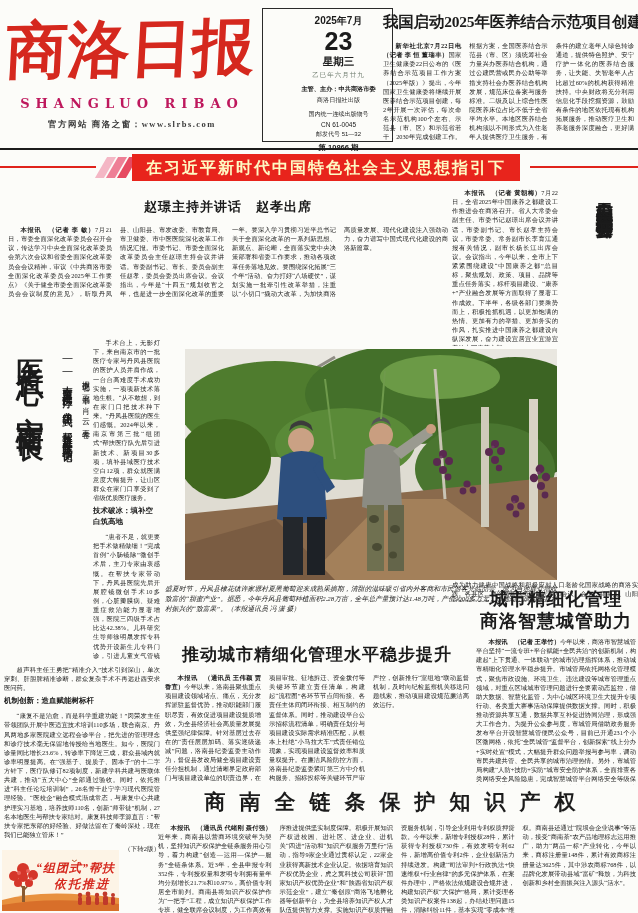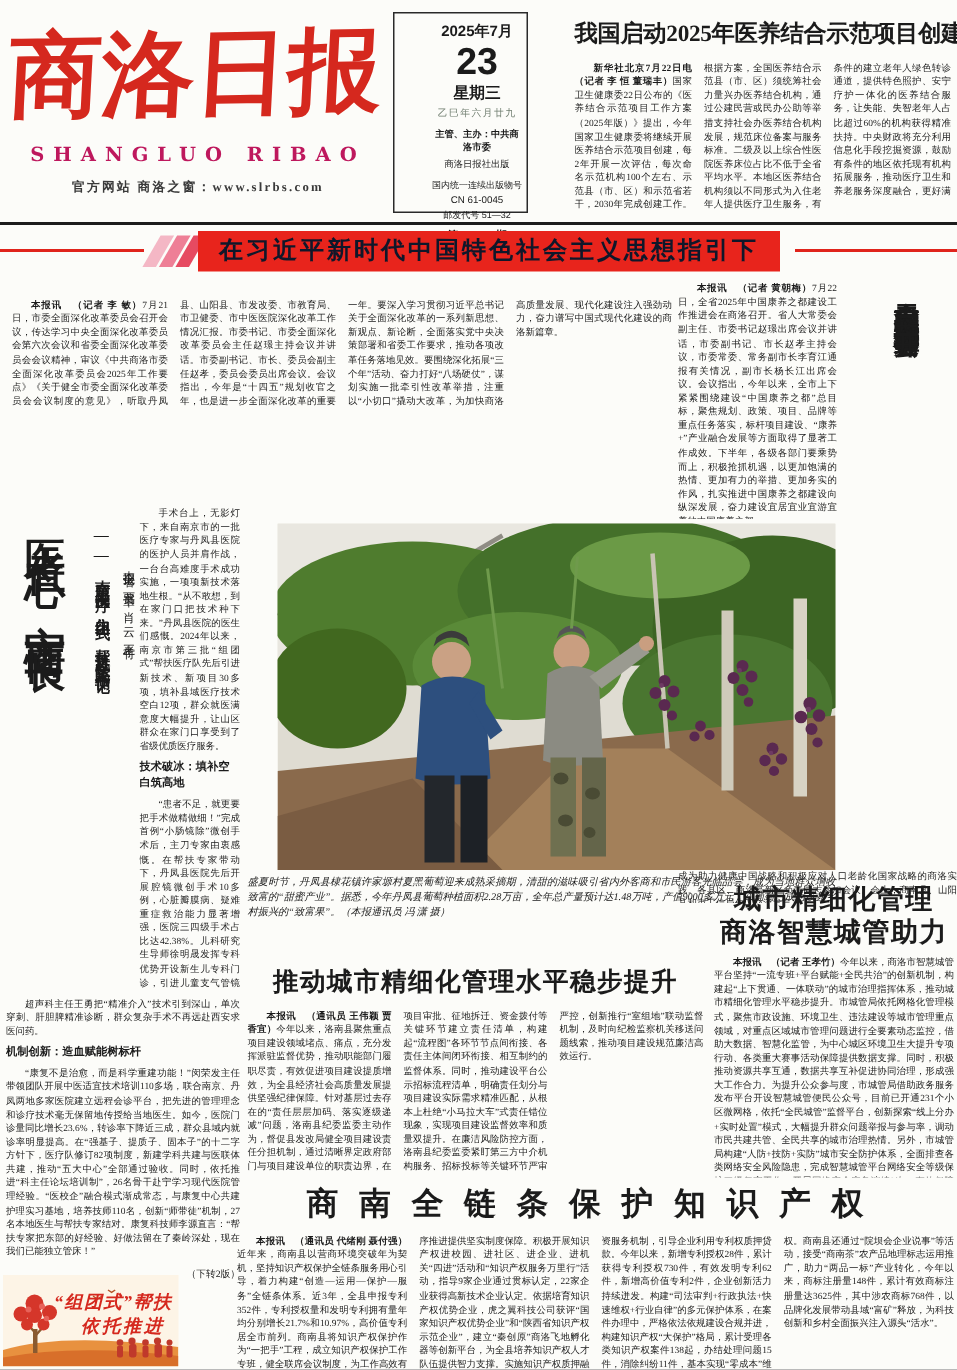--- a/index.html
+++ b/index.html
@@ -35,21 +35,21 @@
   .flag{font-weight:bold;}
   .byl{font-weight:bold;}
   .cols3{columns:3;column-gap:8px;column-fill:auto;overflow:hidden;}
   .cols4{columns:4;column-gap:8px;column-fill:auto;overflow:hidden;}
 
   
   .top-head{font-size:15.5px;font-weight:bold;white-space:nowrap;letter-spacing:-0.2px;}
 
   
   .banner-line{background:#e0241c;height:2px;}
-  .banner-box{background:#e8241c;height:27px;line-height:27px;text-align:center;color:#0f172a;
+  .banner-box{background:#e8241c;height:27px;line-height:27px;text-align:center;color:#fef9c3;
       font-family:"Liberation Sans",sans-serif;font-weight:bold;font-size:16px;letter-spacing:2px;}
   .slash{position:absolute;width:9px;height:21px;transform:skewX(-30deg);}
 
   
   .lead-head{font-size:29px;font-weight:bold;text-align:center;letter-spacing:0.5px;white-space:nowrap;}
   .lead-sub{font-size:13px;font-weight:bold;text-align:center;margin-top:8px;letter-spacing:1px;}
 
   
   .v-col{writing-mode:vertical-rl;text-orientation:upright;}
   .k-head{font-size:17px;font-weight:bold;letter-spacing:1px;line-height:68px;}
@@ -85,21 +85,21 @@
 <body>
 
 <div class="page">
 
   <div class="abs" style="left:6px;top:6px;width:252px;">
     <div class="mast-title">商洛日报</div>
     <div class="mast-en">SHANGLUO RIBAO</div>
     <div class="mast-site">官方网站 商洛之窗：www.slrbs.com</div>
   </div>
 
-  <div class="abs datebox" style="left:262px;top:8px;width:90px;height:134px;padding-left:25px;">
+  <div class="abs datebox" style="left:262px;top:8px;width:131px;height:134px;padding-left:25px;">
     <div class="db-ym">2025年7月</div>
     <div class="db-day">23</div>
     <div class="db-week">星期三</div>
     <div class="db-lunar">乙巳年六月廿九</div>
     <div class="db-org">主管、主办：中共商洛市委</div>
     <div class="db-pub">商洛日报社出版</div>
     <div class="db-issnlab">国内统一连续出版物号</div>
     <div class="db-issn">CN 61-0045</div>
     <div class="db-post">邮发代号 51—32</div>
     <div class="db-issue">第 10866 期</div>
@@ -116,20 +116,21 @@
   <div class="abs hr-dark" style="left:0;top:148px;width:638px;height:1.5px;"></div>
 
   <div class="abs banner-line" style="left:0;top:166px;width:96px;"></div>
   <div class="abs slash" style="left:101px;top:157px;background:#f4b7c5;"></div>
   <div class="abs slash" style="left:112px;top:157px;background:#ee7f96;"></div>
   <div class="abs slash" style="left:123px;top:157px;background:#e64a61;"></div>
   <div class="abs banner-box" style="left:132px;top:154px;width:388px;">在习近平新时代中国特色社会主义思想指引下</div>
   <div class="abs banner-line" style="left:530px;top:166px;width:108px;"></div>
 
   <div class="abs" style="left:8px;top:190px;width:440px;">
+    <div class="lead-sub">赵璟主持并讲话　赵孝出席</div>
     <div class="cols4" style="margin-top:9px;height:74px;">
       <p class="bt"><span class="flag">本报讯</span>　<span class="byl">（记者 李 敏）</span><span>7月21日，市委全面深化改革委员会召开会议，传达学习中央全面深化改革委员会第六次会议和省委全面深化改革委员会会议精神，审议《中共商洛市委全面深化改革委员会2025年工作要点》《关于健全市委全面深化改革委员会会议制度的意见》，听取丹凤县、山阳县、市发改委、市教育局、市卫健委、市中医医院深化改革工作情况汇报。市委书记、市委全面深化改革委员会主任赵璟主持会议并讲话。市委副书记、市长、委员会副主任赵孝，委员会委员出席会议。会议指出，今年是“十四五”规划收官之年，也是进一步全面深化改革的重要一年。要深入学习贯彻习近平总书记关于全面深化改革的一系列新思想、新观点、新论断，全面落实党中央决策部署和省委工作要求，推动各项改革任务落地见效。要围绕深化拓展“三个年”活动、奋力打好“八场硬仗”，谋划实施一批牵引性改革举措，注重以“小切口”撬动大改革，为加快商洛高质量发展、现代化建设注入强劲动力，奋力谱写中国式现代化建设的商洛新篇章。</span></p>
     </div>
   </div>
 
   <div class="abs" style="left:452px;top:188px;width:186px;height:414px;">
     <div class="k-text abs" style="left:0;top:0;width:106px;height:158px;">
       <p class="bt"><span class="flag">本报讯</span>　<span class="byl">（记者 黄朝梅）</span><span>7月22日，全省2025年中国康养之都建设工作推进会在商洛召开。省人大常委会副主任、市委书记赵璟出席会议并讲话，市委副书记、市长赵孝主持会议，市委常委、常务副市长李育江通报有关情况，副市长杨长江出席会议。会议指出，今年以来，全市上下紧紧围绕建设“中国康养之都”总目标，聚焦规划、政策、项目、品牌等重点任务落实，标杆项目建设、“康养+”产业融合发展等方面取得了显著工作成效。下半年，各级各部门要乘势而上，积极抢抓机遇，以更加饱满的热情、更加有力的举措、更加务实的作风，扎实推进中国康养之都建设向纵深发展，奋力建设宜居宜业宜游宜养的中国康养之都。</span></p>
     </div>
     <div class="abs v-col k-head" style="right:0;top:0;width:68px;height:392px;">全市二〇二五年中国康养之都建设工作推进会召开</div>

